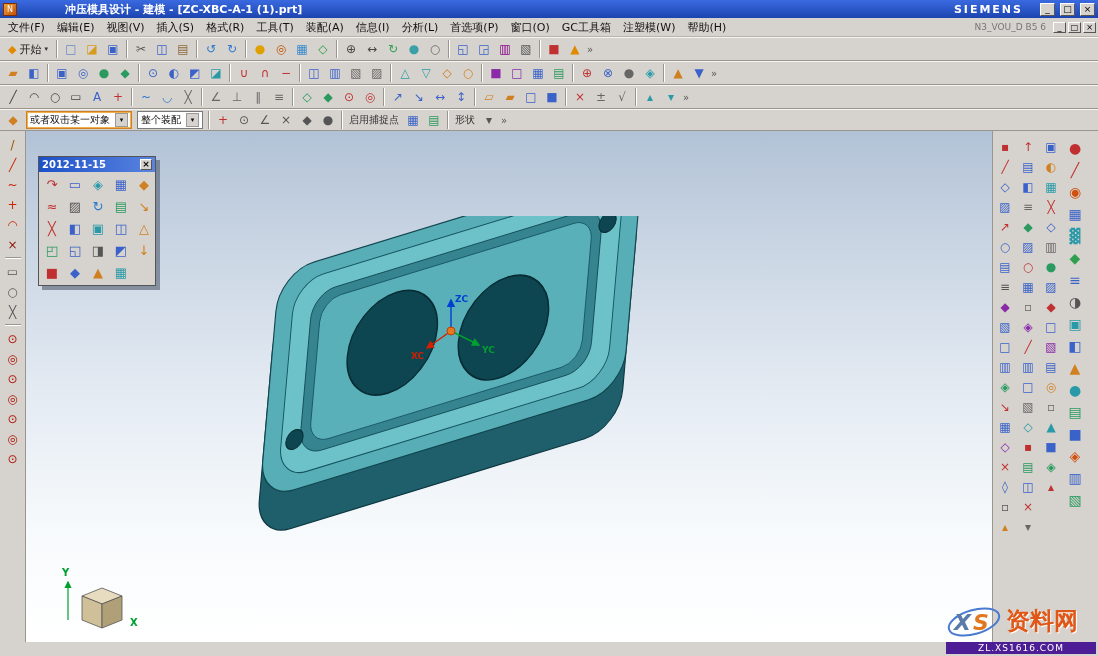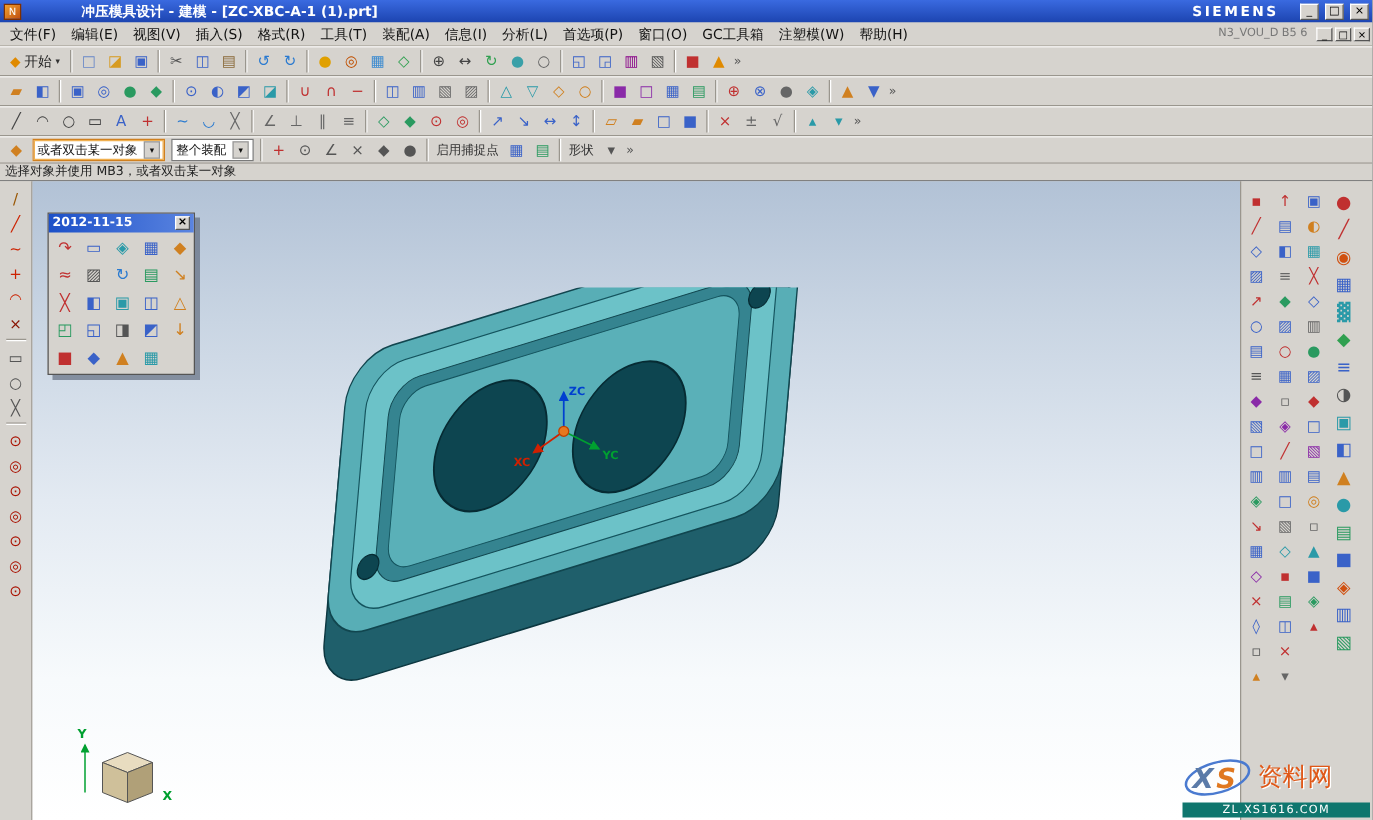--- a/index.html
+++ b/index.html
@@ -80,23 +80,23 @@
   .palette-grid { display:grid; grid-template-columns:repeat(5,22px); gap:1px; padding:2px; }
   .palette-grid .tbtn { width:22px; height:21px; font-size:13px; }
 
   
   .part-svg { position:absolute; left:195px; top:85px; }
   .triad-svg { position:absolute; left:18px; bottom:2px; }
 
   
   .watermark { position:absolute; right:2px; bottom:2px; width:150px; z-index:50; }
   .wm-top { display:flex; align-items:center; gap:4px; }
-  .wm-brand { color:#e05818; font-size:20px; font-weight:normal; white-space:nowrap;
+  .wm-brand { color:#e05818; font-size:24px; font-weight:bold; white-space:nowrap;
               text-shadow:1px 1px 0 #fff; }
-  .wm-url { background:#0f766e; color:#fff; font-size:9px; letter-spacing:1px;
+  .wm-url { background:#4c1d95; color:#fff; font-size:9px; letter-spacing:1px;
             text-align:center; padding:1px 4px; margin-top:1px; }
 </style>
 </head>
 <body>
 
 <div class="app">
 
   <div class="titlebar">
     <span class="app-icon">N</span>
     <span class="title-text">冲压模具设计 - 建模 - [ZC-XBC-A-1 (1).prt]</span>
@@ -276,21 +276,20 @@
         <span class="tlabel">启用捕捉点</span>
         <button class="tbtn" style="color: rgb(58, 98, 200);">▦</button>
         <button class="tbtn" style="color: rgb(42, 154, 96);">▤</button>
         <i class="sep"></i>
         <span class="tlabel">形状</span>
         <button class="tbtn" style="color: rgb(85, 85, 85);">▾</button>
         <span class="ovf">»</span>
       </div>
   </div>
 
-  <div class="promptbar">选择对象并使用 MB3，或者双击某一对象</div>
 
   <div class="bodyrow">
 
     <div class="toolbar vert leftbar">
         <button class="tbtn" style="color: rgb(153, 85, 0);">/</button>
         <button class="tbtn" style="color: rgb(204, 34, 0);">╱</button>
         <button class="tbtn" style="color: rgb(204, 34, 0);">~</button>
         <button class="tbtn" style="color: rgb(204, 34, 0);">+</button>
         <button class="tbtn" style="color: rgb(204, 34, 0);">◠</button>
         <button class="tbtn" style="color: rgb(136, 17, 0);">×</button>

